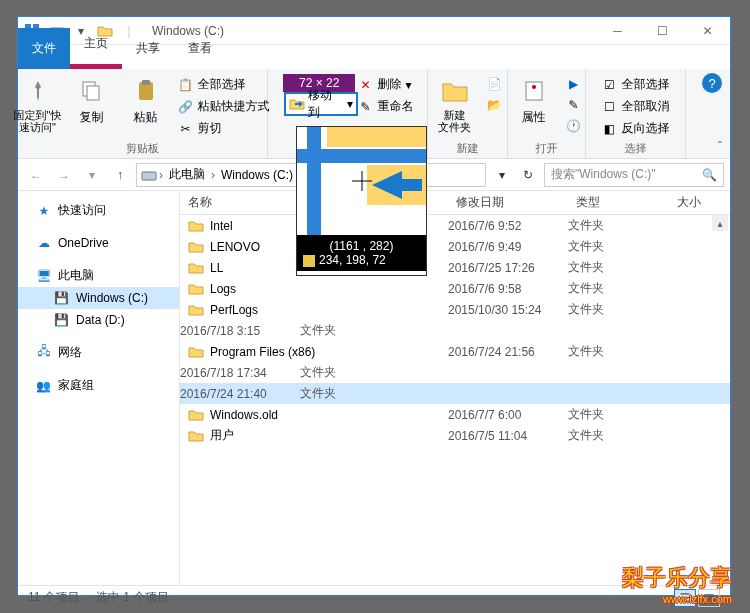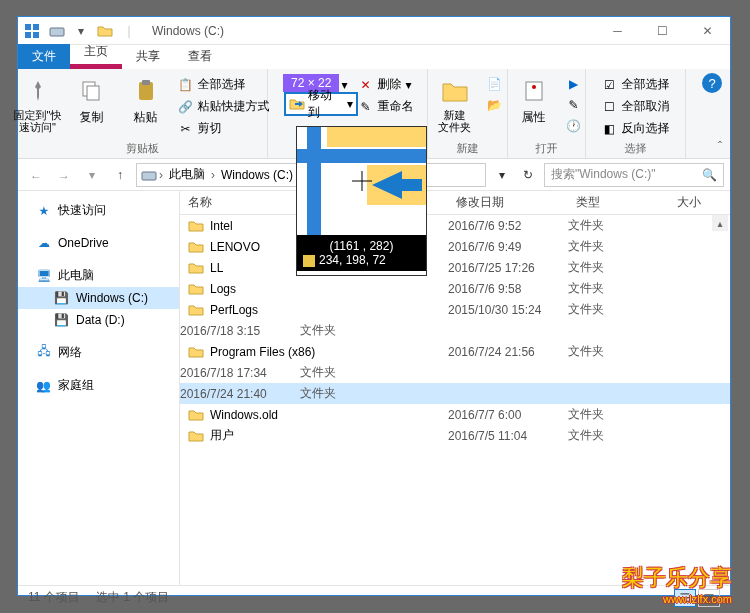--- a/index.html
+++ b/index.html
@@ -6,21 +6,21 @@
 body{background:#696969;width:750px;height:613px;position:relative;overflow:hidden}
 .window{position:absolute;left:17px;top:16px;width:714px;height:580px;background:#fff;border:1px solid #2e83d6}
 .titlebar{height:28px;background:#fff;display:flex;align-items:center;border-bottom:1px solid #e5e5e5}
 .tb-icon{width:20px;height:20px;margin-left:4px;display:flex;align-items:center;justify-content:center}
 .qat{display:flex;gap:2px;margin-left:4px}
 .qat-btn{width:22px;height:22px;display:flex;align-items:center;justify-content:center;color:#555}
 .title{margin-left:12px;color:#555}
 .winbtns{margin-left:auto;display:flex}
 .winbtn{width:45px;height:28px;display:flex;align-items:center;justify-content:center;color:#666}
 .tabs{height:24px;display:flex;align-items:flex-end;background:#fff}
-.tab{padding:4px 14px;color:#333}
+.tab{padding:12px 14px;color:#333}
 .tab.file{background:#1979ca;color:#fff}
 .tab.active{border-bottom:5px solid #be185d}
 .ribbon{height:90px;background:#f5f6f7;border-bottom:1px solid #ddd;display:flex;position:relative}
 .rgroup{border-right:1px solid #e0e0e0;display:flex;flex-direction:column;align-items:center;padding:4px 6px 2px}
 .rgroup-body{display:flex;gap:6px;flex:1;align-items:flex-start}
 .bigbtn{display:flex;flex-direction:column;align-items:center;width:48px;text-align:center;gap:2px;padding-top:2px}
 .bigbtn .ic{width:32px;height:32px;display:flex;align-items:center;justify-content:center}
 .smallcol{display:flex;flex-direction:column;gap:3px;padding-top:2px}
 .smallbtn{display:flex;align-items:center;gap:4px;padding:1px 2px;white-space:nowrap}
 .smallbtn .sic{width:16px;height:16px;display:flex;align-items:center;justify-content:center}
@@ -55,21 +55,21 @@
 .row .r-name{width:268px;display:flex;align-items:center;gap:6px;padding-left:8px}
 .row .r-date{width:120px;color:#555}
 .row .r-type{width:80px;color:#555}
 .folder-ic{width:16px;height:16px}
 .scrollbtn{position:absolute;right:2px;width:16px;height:16px;background:#f0f0f0;display:flex;align-items:center;justify-content:center;color:#666;font-size:10px}
 .statusbar{height:24px;border-top:1px solid #e5e5e5;display:flex;align-items:center;padding:0 10px;gap:16px;color:#555}
 .viewmode{margin-left:auto;display:flex;gap:2px}
 .vm{width:22px;height:18px;border:1px solid #ccc;display:flex;align-items:center;justify-content:center}
 .vm.active{background:#cde8ff;border-color:#1979ca}
 
-.overlay-dimlabel{position:absolute;left:283px;top:74px;background:#8b5cf6;color:#fff;padding:2px 8px;font-size:12px;z-index:20}
+.overlay-dimlabel{position:absolute;left:283px;top:74px;background:#701a75;color:#fff;padding:2px 16px;font-size:12px;z-index:20}
 .overlay-highlight{position:absolute;left:284px;top:92px;width:74px;height:24px;border:2px solid #1979ca;background:#fff;display:flex;align-items:center;gap:3px;padding:0 3px;z-index:20}
 .overlay-highlight .oh-ic{width:16px;height:16px}
 .magnifier{position:absolute;left:296px;top:126px;width:131px;height:150px;border:1px solid #333;background:#fff;z-index:25;overflow:hidden}
 .mag-canvas{width:100%;height:108px;position:relative;background:#fff}
 .mag-info{background:#000;color:#fff;padding:4px 6px;font-size:12px}
 .mag-info .swatch{display:inline-block;width:12px;height:12px;background:rgb(234,198,72);vertical-align:middle;margin-right:4px}
 .watermark{position:absolute;right:18px;bottom:8px;display:flex;flex-direction:column;align-items:flex-end;z-index:30}
 .wm-main{font-size:22px;font-weight:normal;color:#ffcc00;text-shadow:1px 1px 0 #d04040,-1px -1px 0 #d04040,1px -1px 0 #d04040,-1px 1px 0 #d04040}
 .wm-url{font-size:11px;color:#ffcc00;text-shadow:1px 0 0 #c03030,-1px 0 0 #c03030,0 1px 0 #c03030,0 -1px 0 #c03030}
 svg{display:block}

